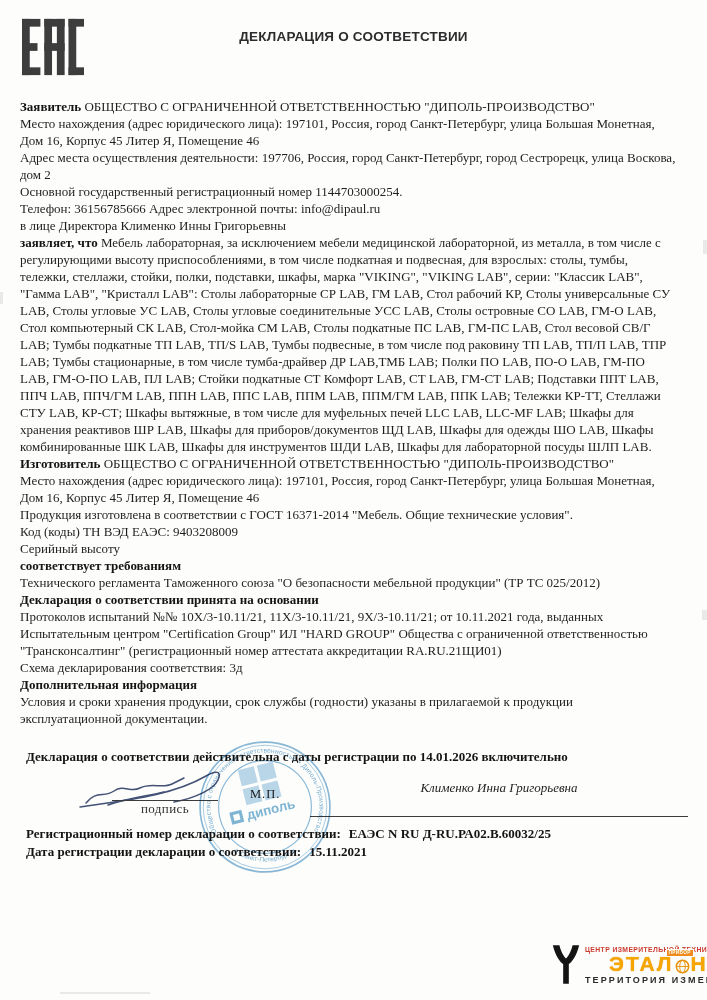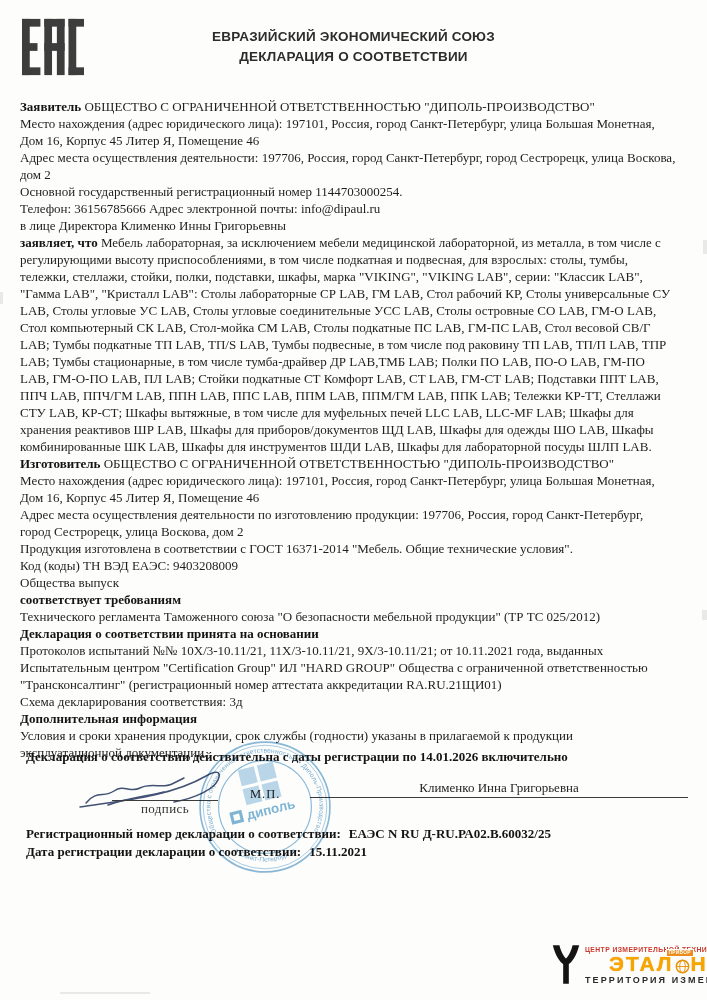--- a/index.html
+++ b/index.html
@@ -24,21 +24,21 @@
     font-size:13px; font-weight:bold; color:#141414;}
   
   .sig-area{position:absolute; left:0; top:760px; width:707px; height:62px;}
   .sig-svg{position:absolute; left:78px; top:2px;}
   .sig-line{position:absolute; left:112px; top:40px; width:106px;
     border-top:1.2px solid #3c3c3c; text-align:center;}
   .sig-line .small-label, .fio-wrap .small-label{
     font-size:13px; color:#333; letter-spacing:.4px;}
   .mp{position:absolute; left:250px; top:27px; font-size:12.5px; letter-spacing:1px;}
   .fio-wrap{position:absolute; left:310px; top:20px; width:378px; text-align:center;}
-  .fio-name{font-size:13px; padding-bottom:0;}
+  .fio-name{font-size:13px; padding-bottom:19px;font-style:italic;}
   .fio-rule{border-top:1.2px solid #3c3c3c; margin-top:1px;}
   
   .reg{position:absolute; left:26px; top:825px; font-size:13px; line-height:18px;}
   .reg p{margin:0; font-weight:bold; color:#141414;}
   .reg .val{margin-left:8px;}
   
   .stamp{position:absolute; left:197px; top:739px; mix-blend-mode:multiply; opacity:.92;}
   
   .etalon{position:absolute; left:550px; top:944px; display:flex; align-items:center; gap:3px;}
   .et-text{display:flex; flex-direction:column; align-items:flex-start;}
@@ -73,38 +73,36 @@
         <rect x="23" y="0" width="21" height="8"></rect>
         <rect x="23" y="25" width="21" height="8"></rect>
         <rect x="48" y="0" width="8" height="58"></rect>
         <rect x="48" y="0" width="16" height="8"></rect>
         <rect x="48" y="50" width="16" height="8"></rect>
       </g>
     </svg>
   </div>
 
   <div class="titles">
-    <div>ЕВРАЗИЙСКИЙ ЭКОНОМИЧЕСКИЙ СОЮЗ</div>
     <div>ДЕКЛАРАЦИЯ О СООТВЕТСТВИИ</div>
   </div>
 
   <div class="doc-body">
     <p class="ln"><b>Заявитель</b><span> ОБЩЕСТВО С ОГРАНИЧЕННОЙ ОТВЕТСТВЕННОСТЬЮ "ДИПОЛЬ-ПРОИЗВОДСТВО"</span></p>
     <p class="ln"><span>Место нахождения (адрес юридического лица): 197101, Россия, город Санкт-Петербург, улица Большая Монетная, Дом 16, Корпус 45 Литер Я, Помещение 46</span></p>
     <p class="ln"><span>Адрес места осуществления деятельности: 197706, Россия, город Санкт-Петербург, город Сестрорецк, улица Воскова, дом 2</span></p>
     <p class="ln"><span>Основной государственный регистрационный номер 1144703000254.</span></p>
     <p class="ln"><span>Телефон: 36156785666 Адрес электронной почты: info@dipaul.ru</span></p>
     <p class="ln"><span>в лице Директора Клименко Инны Григорьевны</span></p>
     <p class="ln"><b>заявляет, что</b><span> Мебель лабораторная, за исключением мебели медицинской лабораторной, из металла, в том числе с регулирующими высоту приспособлениями, в том числе подкатная и подвесная, для взрослых: столы, тумбы, тележки, стеллажи, стойки, полки, подставки, шкафы, марка "VIKING", "VIKING LAB", серии: "Классик LAB", "Гамма LAB", "Кристалл LAB": Столы лабораторные СР LAB, ГМ LAB, Стол рабочий КР, Столы универсальные СУ LAB, Столы угловые УС LAB, Столы угловые соединительные УСС LAB, Столы островные СО LAB, ГМ-О LAB, Стол компьютерный СК LAB, Стол-мойка СМ LAB, Столы подкатные ПС LAB, ГМ-ПС LAB, Стол весовой СВ/Г LAB; Тумбы подкатные ТП LAB, ТП/S LAB, Тумбы подвесные, в том числе под раковину ТП LAB, ТП/П LAB, ТПР LAB; Тумбы стационарные, в том числе тумба-драйвер ДР LAB,ТМБ LAB; Полки ПО LAB, ПО-О LAB, ГМ-ПО LAB, ГМ-О-ПО LAB, ПЛ LAB; Стойки подкатные СТ Комфорт LAB, СТ LAB, ГМ-СТ LAB; Подставки ППТ LAB, ППЧ LAB, ППЧ/ГМ LAB, ППН LAB, ППС LAB, ППМ LAB, ППМ/ГМ LAB, ППК LAB; Тележки КР-ТТ, Стеллажи СТУ LAB, КР-СТ; Шкафы вытяжные, в том числе для муфельных печей LLC LAB, LLC-MF LAB; Шкафы для хранения реактивов ШР LAB, Шкафы для приборов/документов ЩД LAB, Шкафы для одежды ШО LAB, Шкафы комбинированные ШК LAB, Шкафы для инструментов ШДИ LAB, Шкафы для лабораторной посуды ШЛП LAB.</span></p>
     <p class="ln"><b>Изготовитель</b><span> ОБЩЕСТВО С ОГРАНИЧЕННОЙ ОТВЕТСТВЕННОСТЬЮ "ДИПОЛЬ-ПРОИЗВОДСТВО"</span></p>
     <p class="ln"><span>Место нахождения (адрес юридического лица): 197101, Россия, город Санкт-Петербург, улица Большая Монетная, Дом 16, Корпус 45 Литер Я, Помещение 46</span></p>
-    <p class="ln"><span>Адрес места осуществления деятельности по изготовлению продукции: 197706, Россия, город Санкт-Петербург, город Сестрорецк, улица Воскова, дом 2</span></p>
     <p class="ln"><span>Продукция изготовлена в соответствии с ГОСТ 16371-2014 "Мебель. Общие технические условия".</span></p>
     <p class="ln"><span>Код (коды) ТН ВЭД ЕАЭС: 9403208009</span></p>
-    <p class="ln"><span>Общества выпуск</span></p>
+    <p class="ln"><span>Серийный высоту</span></p>
     <p class="ln"><b>соответствует требованиям</b></p>
     <p class="ln"><span>Технического регламента Таможенного союза "О безопасности мебельной продукции" (ТР ТС 025/2012)</span></p>
     <p class="ln"><b>Декларация о соответствии принята на основании</b></p>
     <p class="ln"><span>Протоколов испытаний №№ 10Х/3-10.11/21, 11Х/3-10.11/21, 9Х/3-10.11/21; от 10.11.2021 года, выданных Испытательным центром "Certification Group" ИЛ "HARD GROUP" Общества с ограниченной ответственностью "Трансконсалтинг" (регистрационный номер аттестата аккредитации RA.RU.21ЩИ01)</span></p>
     <p class="ln"><span>Схема декларирования соответствия: 3д</span></p>
     <p class="ln"><b>Дополнительная информация</b></p>
     <p class="ln"><span>Условия и сроки хранения продукции, срок службы (годности) указаны в прилагаемой к продукции эксплуатационной документации.</span></p>
   </div>
 
   <div class="validity">Декларация о соответствии действительна с даты регистрации по 14.01.2026 включительно</div>

